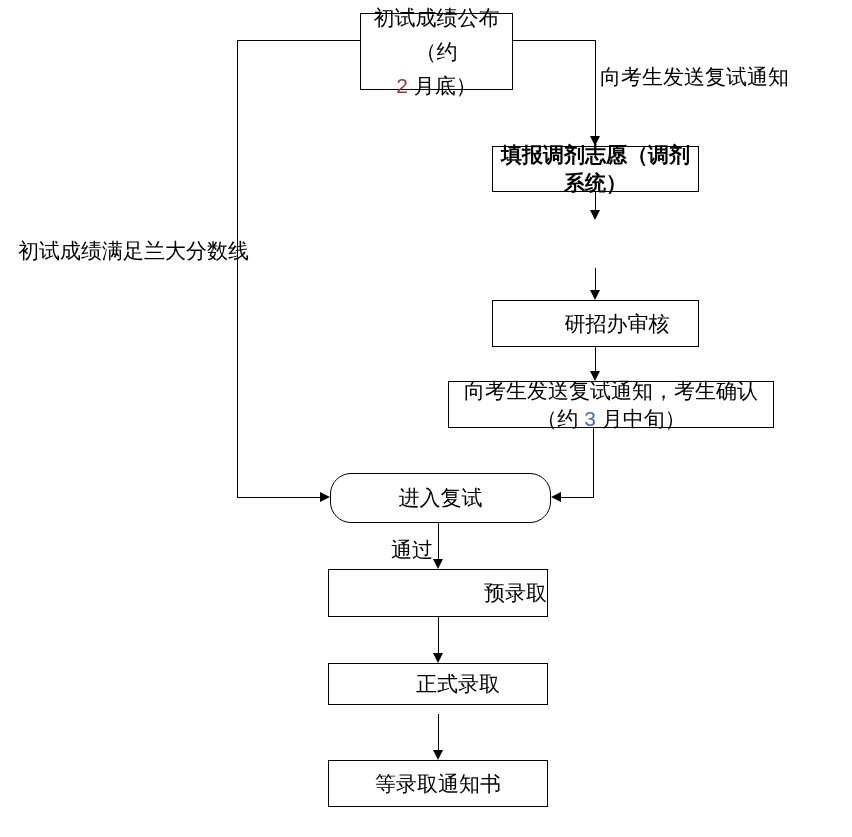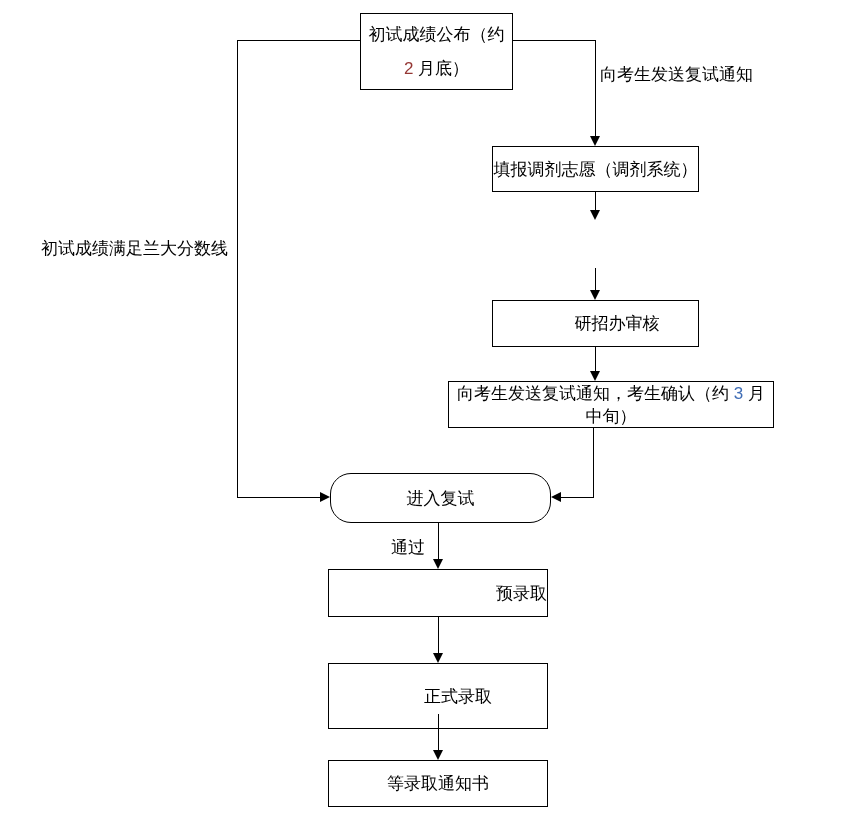--- a/index.html
+++ b/index.html
@@ -6,21 +6,21 @@
     margin: 0;
     padding: 0;
     background: #ffffff;
   }
   #canvas {
     position: relative;
     width: 852px;
     height: 837px;
     background: #ffffff;
     font-family: "Liberation Sans", sans-serif;
-    font-size: 17px;
+    font-size: 21px;
     color: #000000;
     overflow: hidden;
   }
   .node {
     position: absolute;
     box-sizing: border-box;
     border: 1px solid #000000;
     background: #ffffff;
     display: flex;
     align-items: center;
@@ -59,32 +59,32 @@
   }
   .lbl {
     position: absolute;
     white-space: nowrap;
   }
   .num-red { color: var(--num-red, #953734); }
   .num-blue { color: var(--num-blue, #3E6CB5); }
 
   
   #n-announce   { left: 360px; top: 13px;  width: 153px; height: 77px; }
-  #n-apply      { left: 492px; top: 146px; width: 207px; height: 46px; }
+  #n-apply      { left: 492px; top: 146px; width: 207px; height: 46px; font-weight: bold; }
   #n-college    { left: 492px; top: 220px; width: 207px; height: 48px; }
   #n-admissions { left: 492px; top: 300px; width: 207px; height: 47px; padding-left: 43px; }
   #n-notice     { left: 448px; top: 381px; width: 326px; height: 47px; }
   #n-retest     { left: 330px; top: 473px; width: 221px; height: 50px; border-radius: 21px; }
   #n-pre        { left: 328px; top: 569px; width: 220px; height: 48px; justify-content: flex-end; }
-  #n-formal     { left: 328px; top: 663px; width: 220px; height: 66px; padding-left: 40px; }
+  #n-formal     { left: 328px; top: 663px; width: 220px; height: 42px; padding-left: 40px; }
   #n-wait       { left: 328px; top: 760px; width: 220px; height: 47px; }
 
   
   #lbl-right { left: 600px; top: 63px;  }
-  #lbl-left  { left: 41px;  top: 237px; }
+  #lbl-left  { left: 18px;  top: 237px; }
   #lbl-pass  { left: 391px; top: 536px; }
 </style>
 </head>
 <body>
 
 <div id="canvas">
 
   <div class="node multiline" id="n-announce">
     <div>初试成绩公布（约</div>
     <div><span class="num-red">2</span><span> 月底）</span></div>

